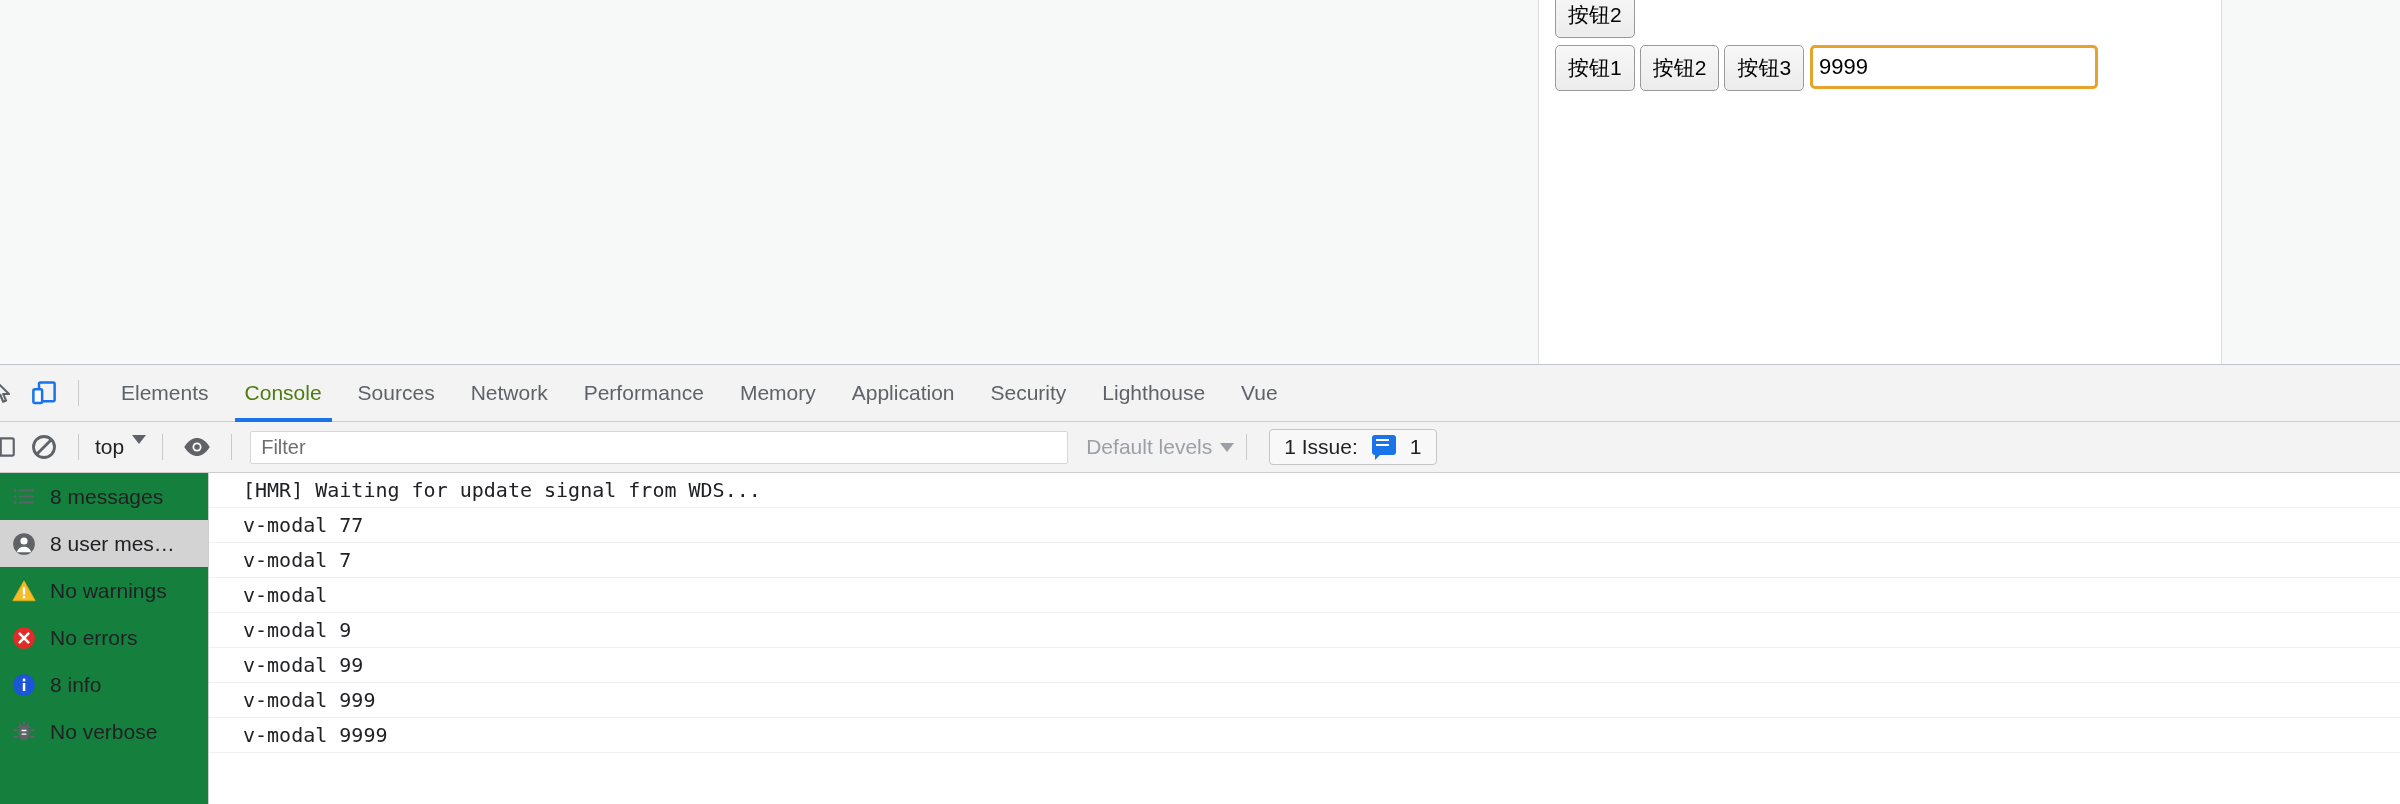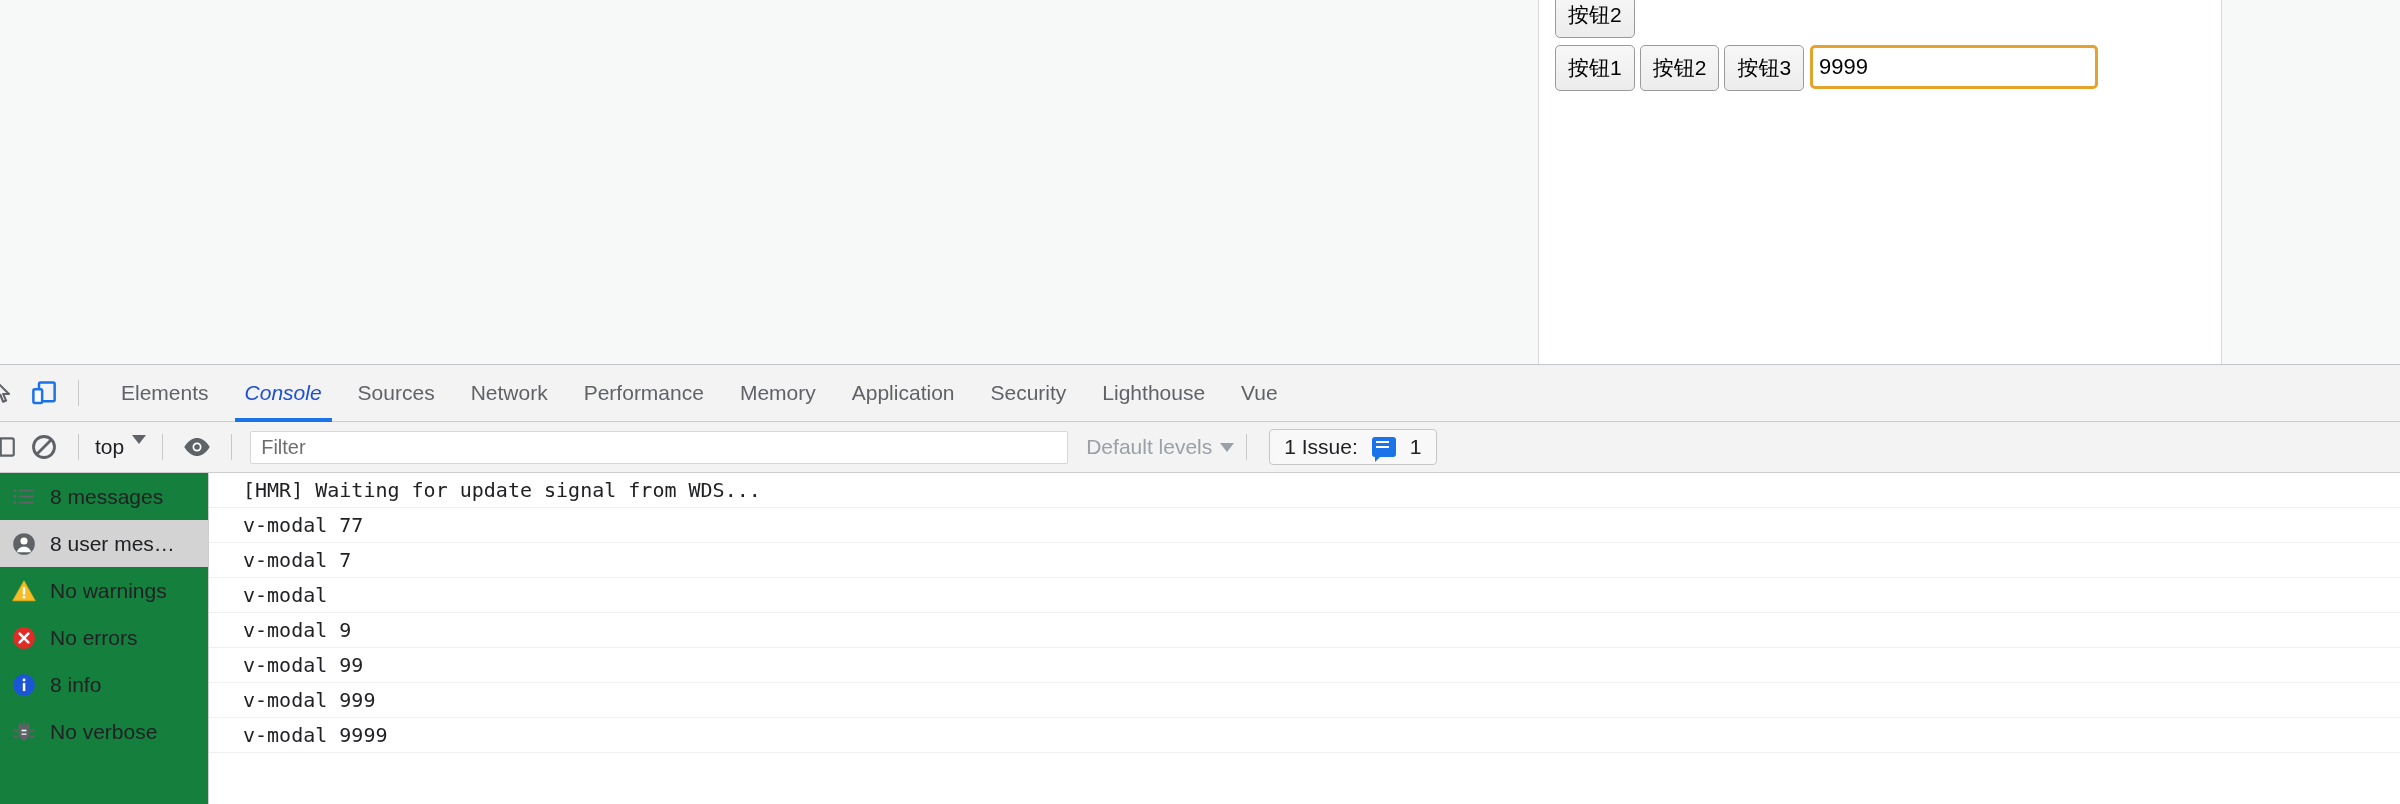--- a/index.html
+++ b/index.html
@@ -148,22 +148,21 @@
     padding: 8px 18px;
     font-size: 21px;
     color: #5f6368;
     height: 57px;
     box-sizing: border-box;
     cursor: default;
     position: relative;
     white-space: nowrap;
   }
   .dt-tab.active {
-    color: #1d4ed8;
-    font-style: italic;
+    color: #4d7c0f;
   }
   .dt-tab.active::after {
     content: "";
     position: absolute;
     left: 8px; right: 8px;
     bottom: 0;
     height: 4px;
     background: #1a73e8;
   }
 
@@ -220,21 +219,21 @@
     display: flex;
     align-items: center;
     margin-left: 18px;
     cursor: default;
     white-space: nowrap;
   }
   .levels-select .caret { border-top-color: #9aa0a6; }
 
   .issues-badge {
     display: flex;
-    align-items: center;
+    align-items: flex-start;
     gap: 14px;
     border: 1px solid #c6c6c6;
     border-radius: 4px;
     background: #f8f8f8;
     padding: 5px 14px;
     font-size: 21px;
     color: #202124;
     cursor: default;
     white-space: nowrap;
     margin-left: 10px;

